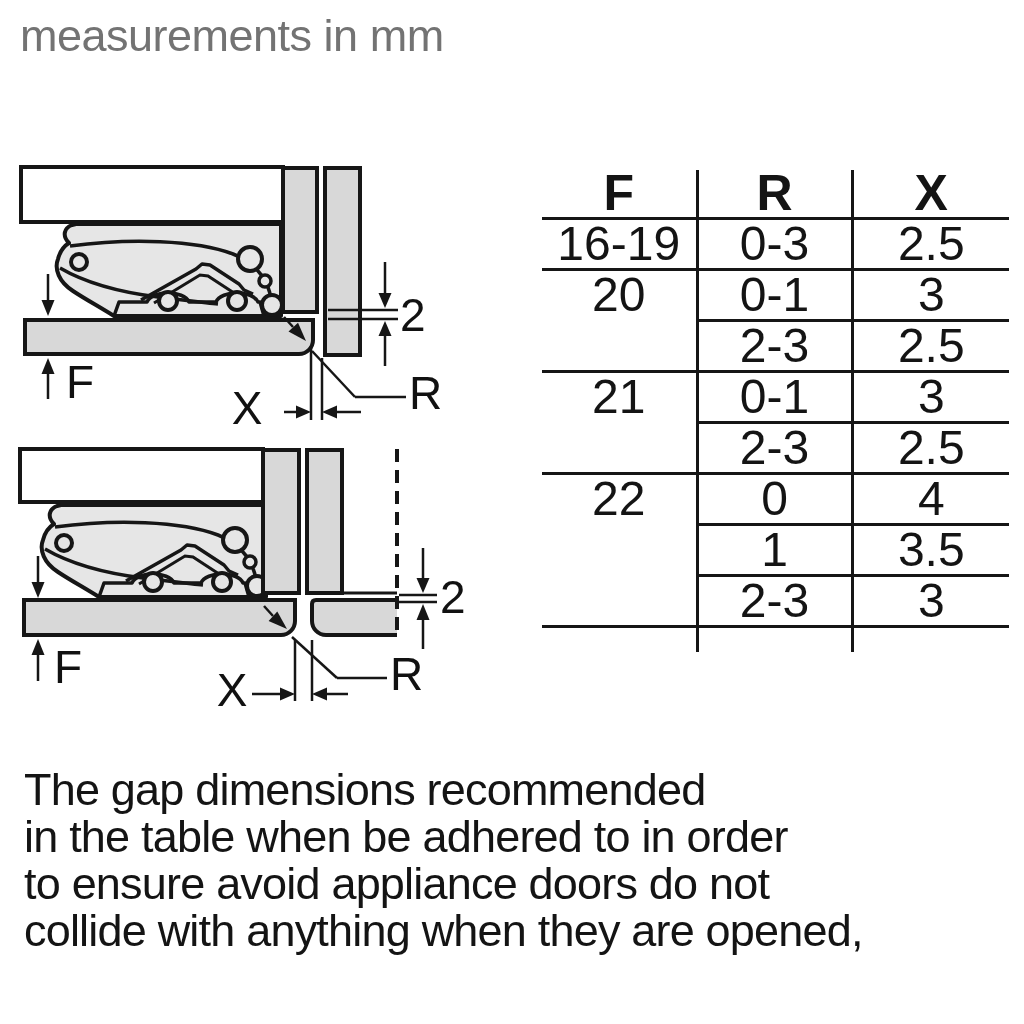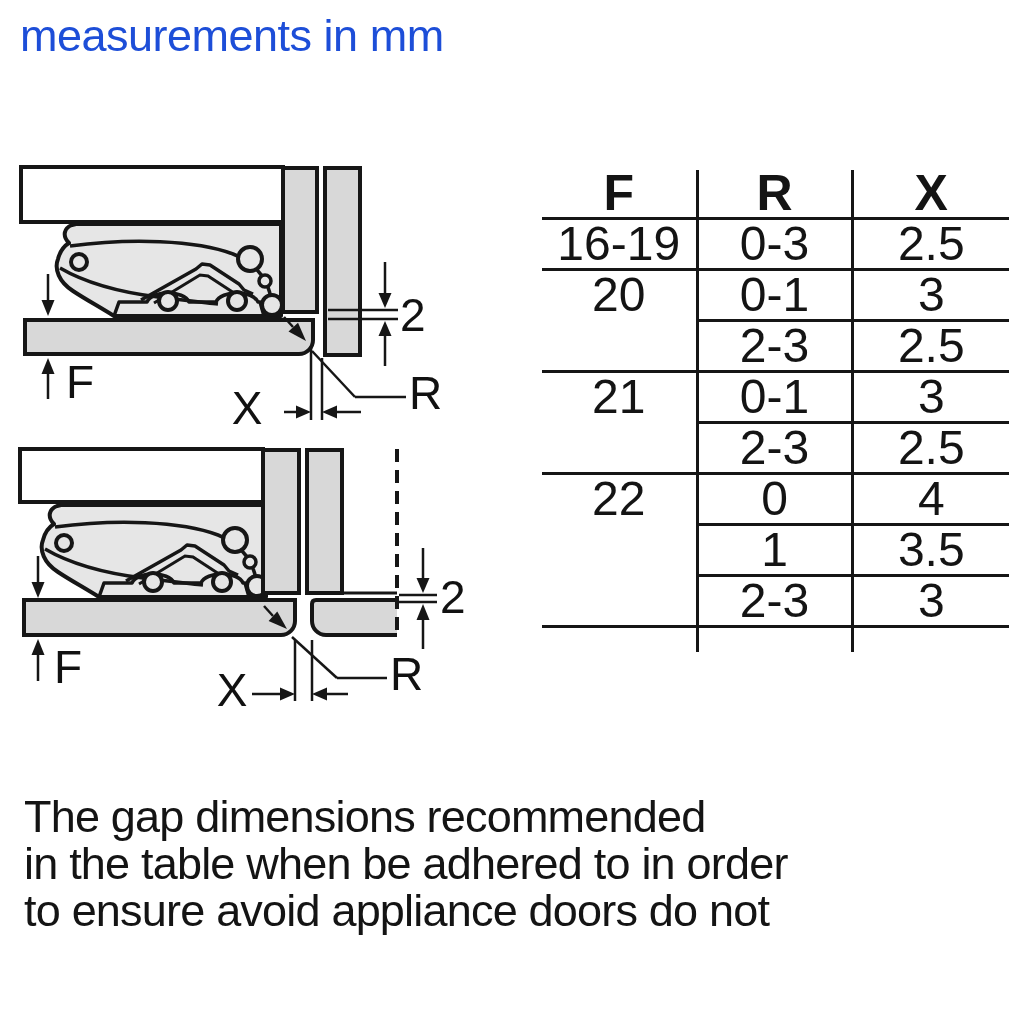--- a/index.html
+++ b/index.html
@@ -6,26 +6,26 @@
   body {
     width:1024px; height:1024px; position:relative; overflow:hidden;
     background:#ffffff;
     font-family:"Liberation Sans", sans-serif;
     color:#111111;
   }
   .abs { position:absolute; }
   .title {
     left:20px; top:10px;
     font-size:45px; line-height:51px; letter-spacing:-0.5px;
-    white-space:nowrap; color:#1d4ed8;
+    white-space:nowrap; color:#737373;
   }
   .note {
     left:24px; top:766px;
     font-size:45px; line-height:47px; letter-spacing:-0.8px;
-    white-space:nowrap; color:#141414;margin-top:27px;
+    white-space:nowrap; color:#141414;
   }
   svg.diagram { position:absolute; left:0; top:150px; }
   svg text {
     font-family:"Liberation Sans", sans-serif;
     font-size:46px; fill:#111111;
   }
   table.dims {
     position:absolute; left:542px; top:170px;
     border-collapse:collapse; table-layout:fixed;
     color:#141414;
@@ -199,13 +199,14 @@
       <td class="bl"></td>
       <td class="bl"></td>
     </tr>
   </tbody>
 </table>
 
 <div class="abs note">
   <div>The gap dimensions recommended</div>
   <div>in the table when be adhered to in order</div>
   <div>to ensure avoid appliance doors do not</div>
+  <div>collide with anything when they are opened,</div>
 </div>
 
 </body></html>

